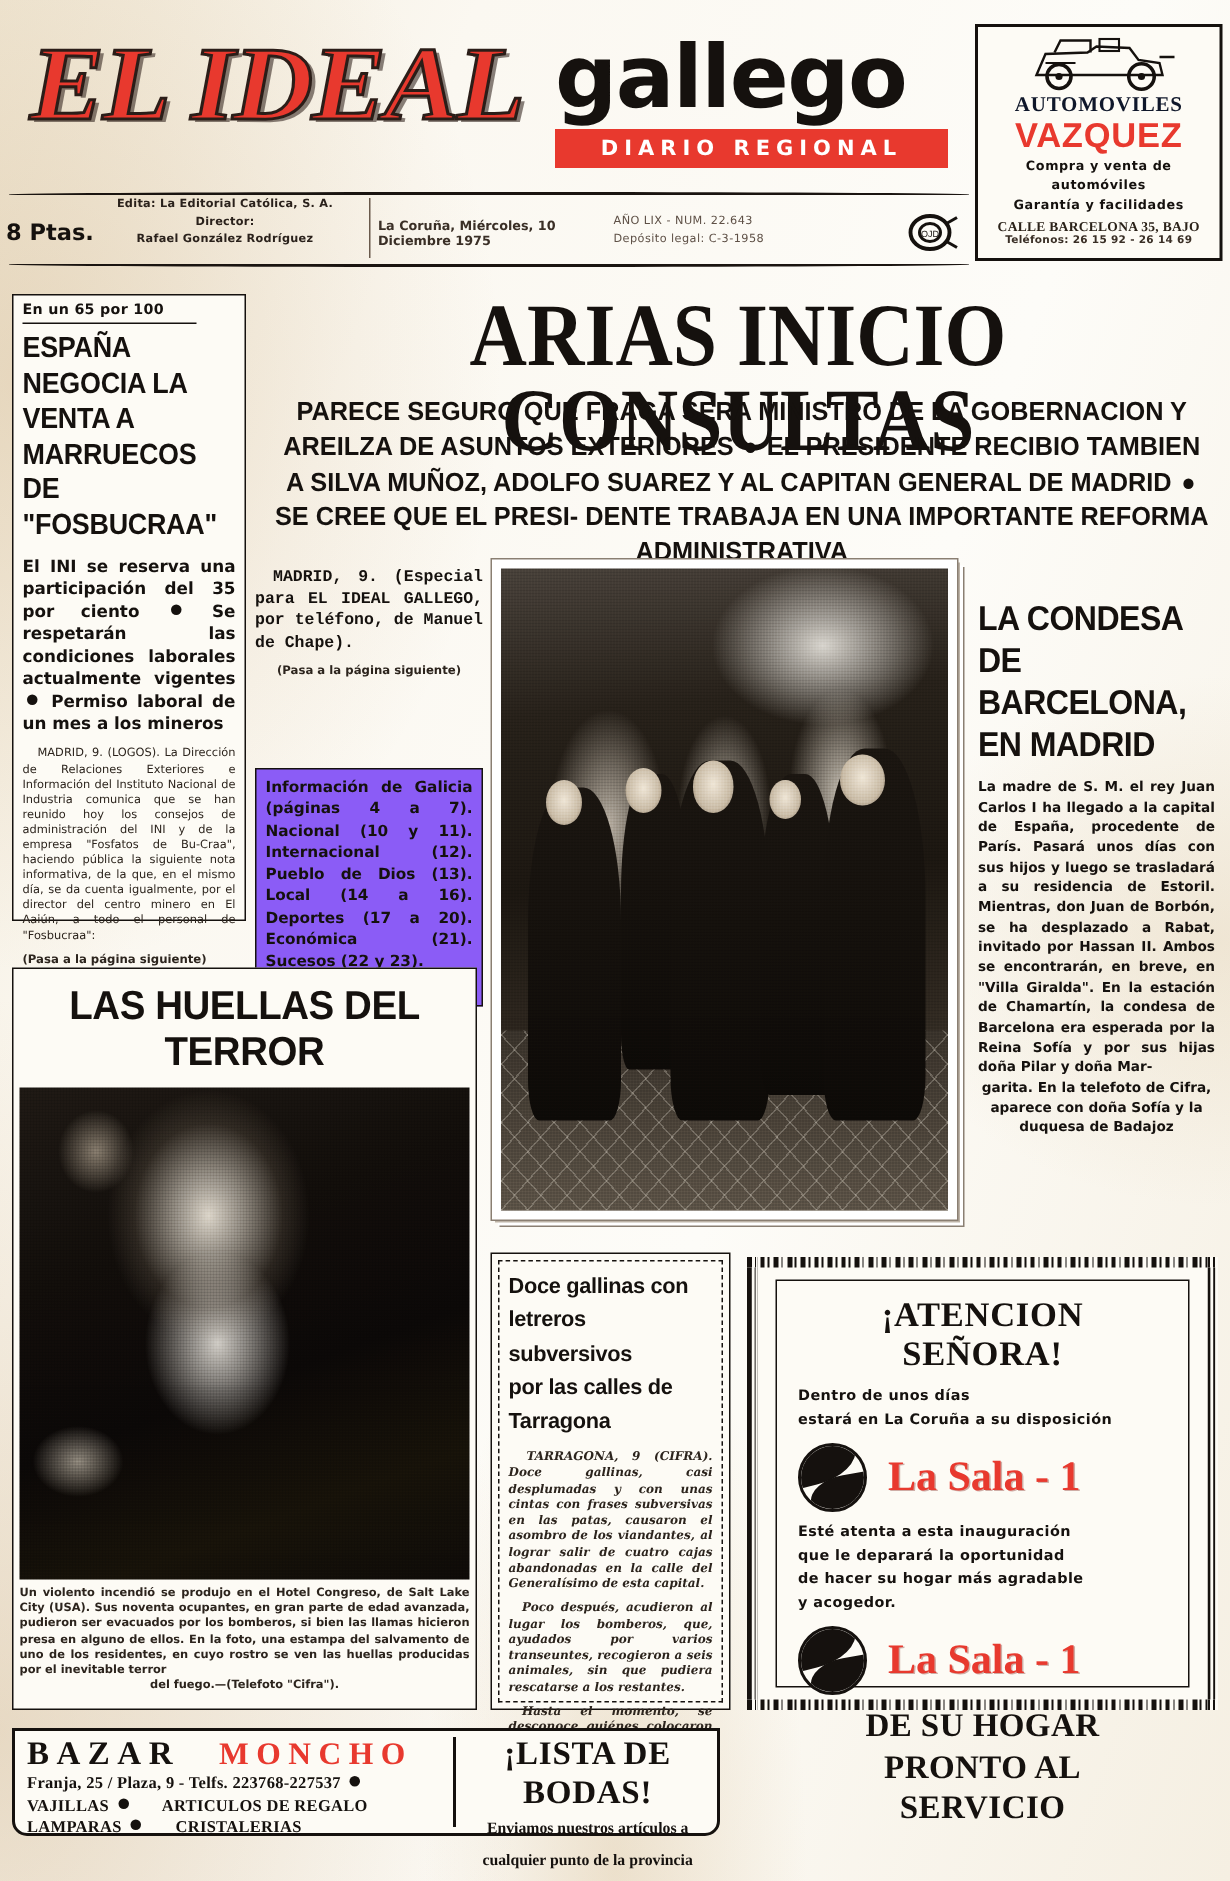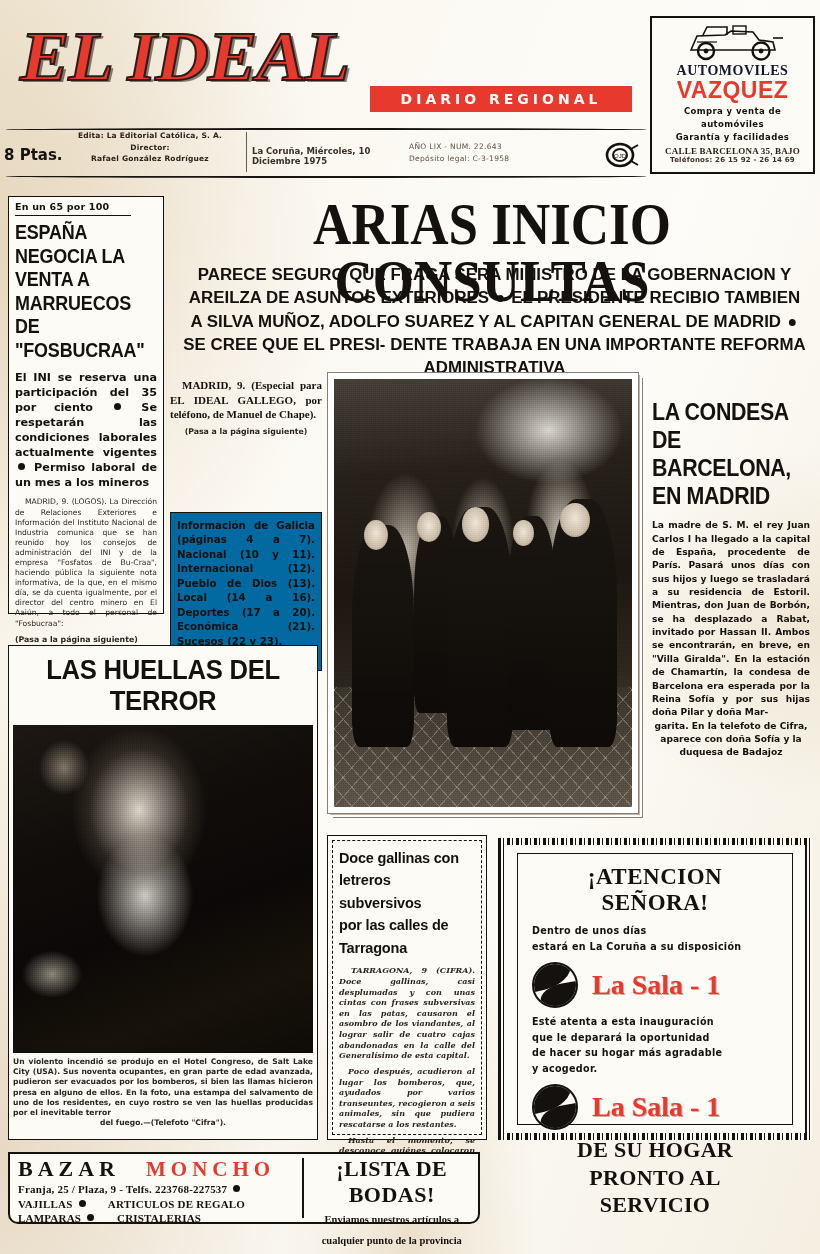--- a/index.html
+++ b/index.html
@@ -132,33 +132,33 @@
     margin-top:7px;
     font-family:"DejaVu Sans", sans-serif; font-size:7.6px; line-height:1.33;
     color:#2c241d; text-align:justify; text-indent:10px;
   }
   .left-cont { margin-top:6px; font-family:"DejaVu Sans", sans-serif; font-weight:700;
     font-size:7.8px; color:#2c241d; }
 
   
   .madrid-col { position:absolute; left:170px; top:378px; width:152px; }
   .madrid-lead {
-    font-family:Liberation Serif, serif; font-weight:700; font-size:11px;
+    font-family:Liberation Mono, monospace; font-weight:700; font-size:11px;
     line-height:1.34; color:#15110e; text-align:justify; text-indent:12px;
   }
   .madrid-body {
     margin-top:6px;
     font-family:"DejaVu Sans", sans-serif; font-weight:700; font-size:7.6px;
     line-height:1.34; color:#2c241d; text-align:justify; text-indent:9px;
   }
   .madrid-cont { margin-top:5px; text-align:center;
     font-family:"DejaVu Sans", sans-serif; font-weight:700; font-size:7.8px; color:#2c241d; }
   .index-box {
     position:absolute; left:170px; top:512px; width:152px;
-    border:1.5px solid #15110e; background:#0369a1; padding:6px 6px;
+    border:1.5px solid #15110e; background:#8b5cf6; padding:6px 6px;
   }
   .index-box p {
     margin:0; font-family:"DejaVu Sans", sans-serif; font-weight:700;
     font-size:10.2px; line-height:1.42; color:#15110e; text-align:justify;
   }
   .index-box p .last { display:block; text-align:center; }
 
   
   .photo-frame-condesa {
     position:absolute; left:328px; top:373px; width:310px; height:440px;
@@ -335,20 +335,21 @@
 </style>
 </head>
 <body>
 
 <div class="paper-tint"></div>
 
 <div class="sheet">
 
   <div class="masthead">
     <div class="nameplate-el">EL IDEAL</div>
+    <div class="nameplate-gallego">gallego</div>
     <div class="diario-bar">
       <span>DIARIO REGIONAL</span>
     </div>
 
     <div class="mast-rule-top"></div>
     <div class="mast-rule-bot"></div>
 
     <div class="price-badge">8 Ptas.</div>
 
     <div class="imprint">

